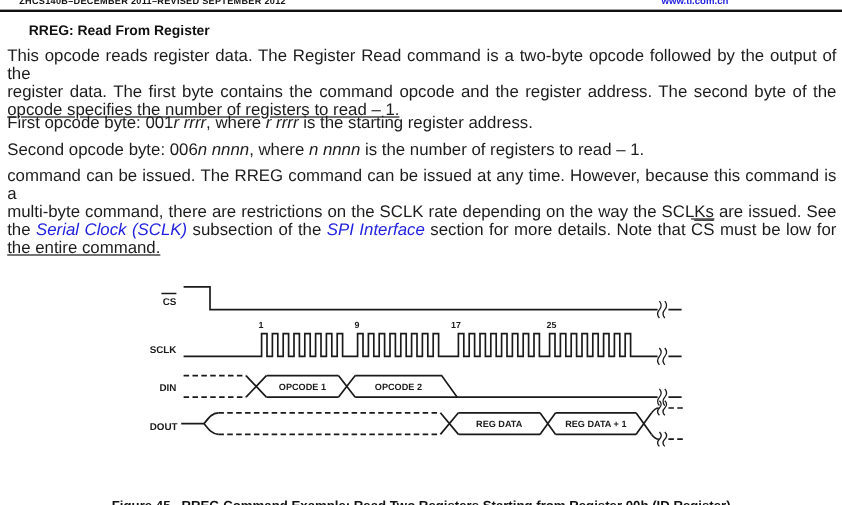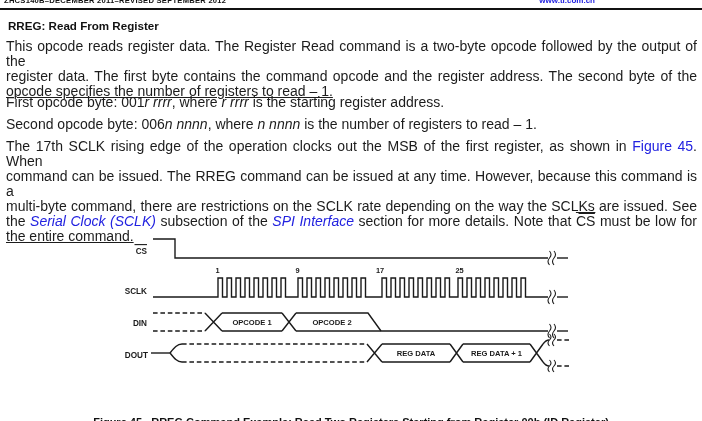--- a/index.html
+++ b/index.html
@@ -3,26 +3,26 @@
 <meta charset="utf-8">
 <style>
   html,body{margin:0;padding:0;}
   body{
     width:702px;height:421px;position:relative;overflow:hidden;
     background:#ffffff;color:#1a1a1a;
     font-family:"Liberation Sans",sans-serif;
   }
   .abs{position:absolute;}
   
-  .pagehead{top:0;left:0;width:600px;height:7px;overflow:hidden;}
+  .pagehead{top:0;left:12px;width:600px;height:7px;overflow:hidden;}
   .ph-inner{position:absolute;top:-4px;left:4px;right:5px;display:flex;justify-content:space-between;}
   .ph-left{font-size:7.6px;font-weight:bold;letter-spacing:.25px;color:#111;}
   .ph-right{font-size:8px;font-weight:bold;color:#2222e0;}
   .rule{top:8px;left:0;width:702px;height:2.4px;background:#111;}
-  .h2{top:19px;left:8px;font-size:11.6px;font-weight:bold;color:#111;}
+  .h2{top:19px;left:24px;font-size:11.6px;font-weight:bold;color:#111;}
   .body-txt{font-size:14px;line-height:15px;color:#1c1c1c;}
   .col{left:6px;width:691px;}
   .jl{text-align:justify;text-align-last:justify;}
   .jl-last{text-align:right;text-align-last:left;text-decoration:underline;}
   .it{font-style:italic;}
   .lnk{color:#2222e0;}
   .lnk-it{color:#2222e0;font-style:italic;}
   .ovl{text-decoration:overline;}
   .unl{text-decoration:underline;text-underline-offset:1.5px;}
   .caption{font-size:11px;font-weight:bold;text-align:center;line-height:13.5px;color:#111;white-space:pre-wrap;}
@@ -52,21 +52,20 @@
   <div class="jl">This opcode reads register data. The Register Read command is a two-byte opcode followed by the output of the</div>
   <div class="jl">register data. The first byte contains the command opcode and the register address. The second byte of the</div>
   <div class="jl jl-last">opcode specifies the number of registers to read – 1.</div>
 </div>
 
 <div class="abs col body-txt" style="top:95px;"><span>First opcode byte: 001</span><span class="it">r rrrr</span><span>, where </span><span class="it">r rrrr</span><span> is the starting register address.</span></div>
 
 <div class="abs col body-txt" style="top:117px;"><span>Second opcode byte: 006</span><span class="it">n nnnn</span><span>, where </span><span class="it">n nnnn</span><span> is the number of registers to read – 1.</span></div>
 
 <div class="abs col body-txt" style="top:139px;">
-  <div class="jl"><span>The 17th SCLK rising edge of the operation clocks out the MSB of the first register, as shown in </span><span class="lnk">Figure 45</span><span>. When</span></div>
   <div class="jl">command can be issued. The RREG command can be issued at any time. However, because this command is a</div>
   <div class="jl"><span>multi-byte command, there are restrictions on the SCLK rate depending on the way the SCL</span><span class="unl">Ks</span><span> are issued. See</span></div>
   <div class="jl"><span>the </span><span class="lnk-it">Serial Clock (SCLK)</span><span> subsection of the </span><span class="lnk-it">SPI Interface</span><span> section for more details. Note that </span><span class="ovl">CS</span><span> must be low for</span></div>
   <div class="jl jl-last">the entire command.</div>
 </div>
 
 <div class="abs diagram">
 <svg width="702" height="140" viewBox="0 0 702 140" xmlns="http://www.w3.org/2000/svg">
 
   <text x="147" y="18" text-anchor="end" class="siglab">CS</text>

